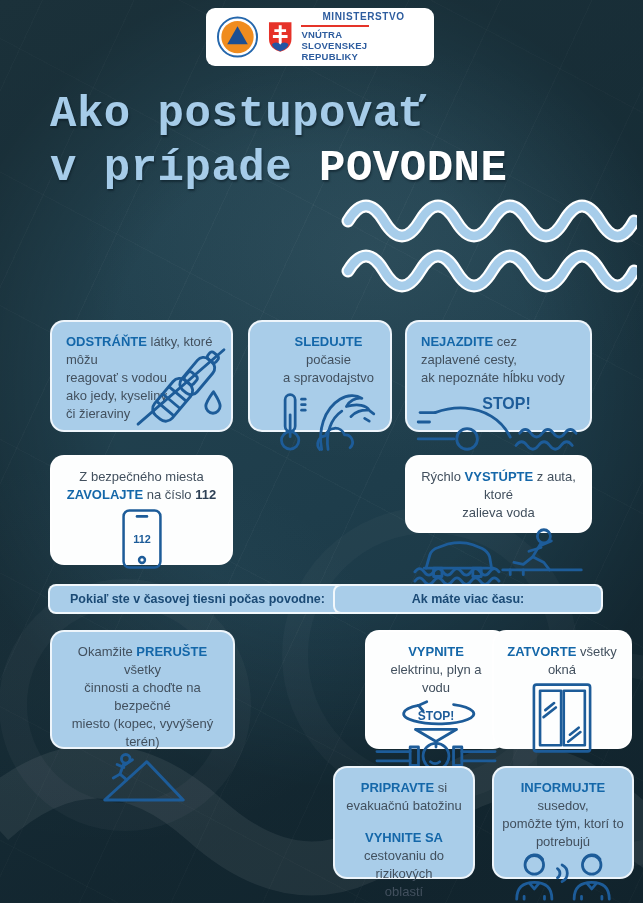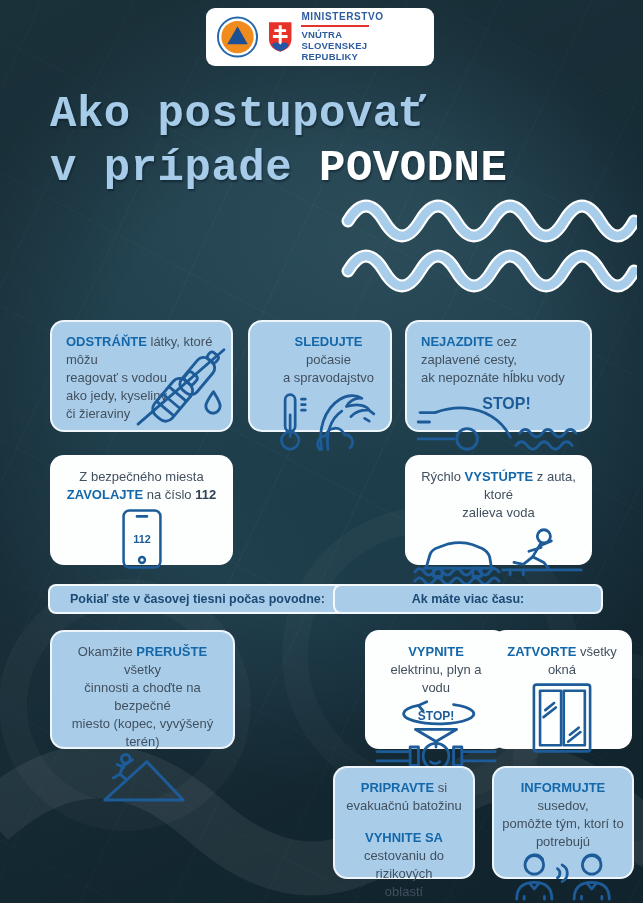--- a/index.html
+++ b/index.html
@@ -13,21 +13,21 @@
       repeating-linear-gradient(28deg, transparent 0 55px, rgba(255,255,255,0.022) 55px 56px, transparent 56px 118px),
       radial-gradient(ellipse 420px 300px at 58% 28%, rgba(140,180,195,0.10), transparent 70%),
       radial-gradient(ellipse 380px 280px at 18% 72%, rgba(120,160,180,0.07), transparent 70%),
       linear-gradient(155deg,#264653 0%, #1e3d4b 55%, #18323f 100%);
   }
   .bg-decor{position:absolute;left:0;top:0;pointer-events:none;}
   
   .header{position:absolute;left:206px;top:8px;width:228px;height:58px;background:#fff;border-radius:9px;
     display:flex;align-items:center;padding:0 10px;box-sizing:border-box;gap:9px;}
   .ministry{display:flex;flex-direction:column;line-height:1.15;}
-  .ministry .l1{font-size:10px;font-weight:bold;letter-spacing:.6px;color:#2d5c9e;}
+  .ministry .l1{font-size:10px;font-weight:bold;letter-spacing:.6px;color:#2d5c9e;margin-left:21px;}
   .ministry .rule{width:68px;height:2px;background:#e53429;margin:2px 0 3px 0;}
   .ministry .l2,.ministry .l3{font-size:9.5px;font-weight:bold;letter-spacing:.2px;color:#2d5c9e;}
   
   .title{position:absolute;left:50px;top:88px;font-size:44px;font-weight:bold;letter-spacing:.5px;
     color:#a6cce9;line-height:1.22;text-shadow:1px 2px 2px rgba(8,22,32,.5);white-space:nowrap;font-family:Liberation Mono, monospace;}
   .title .white{color:#ffffff;}
   
   .wave{position:absolute;left:341px;width:296px;height:44px;}
   
   .card{position:absolute;box-sizing:border-box;border-radius:14px;font-size:13px;color:#42505e;line-height:18px;}
@@ -164,21 +164,21 @@
       <span class="ln"><b class="hl">ZAVOLAJTE</b><span> na číslo </span><b class="hldark">112</b></span>
     </p>
     <svg class="icn icn-c" width="44" height="62" viewBox="0 0 52 74">
       <rect x="4" y="3" width="44" height="68" rx="7"></rect>
       <line x1="20" y1="10" x2="32" y2="10"></line>
       <text x="26" y="42" text-anchor="middle" font-size="13" font-weight="bold">112</text>
       <circle cx="26" cy="62" r="3.5"></circle>
     </svg>
   </div>
 
-  <div class="card white" style="left:405px;top:455px;width:187px;height:110px;">
+  <div class="card white" style="left:405px;top:455px;width:187px;height:78px;">
     <p class="txt center">
       <span class="ln"><span>Rýchlo </span><b class="hl">VYSTÚPTE</b><span> z auta, ktoré</span></span>
       <span class="ln">zalieva voda</span>
     </p>
     <svg class="icn icn-c" width="172" height="58" viewBox="0 0 184 62">
       <path d="M14,45 L18,31 Q20,25 27,23 L38,19 Q53,16 64,20 L74,24 Q80,27 82,33 L84,45"></path>
       <path d="M12,45 H86"></path>
       <rect x="22" y="45" width="9" height="9"></rect>
         <rect x="64" y="45" width="9" height="9"></rect>
       <path d="M2,49 q5,-7 10,0 t10,0 t10,0 t10,0 t10,0 t10,0 t10,0 t10,0 t10,0"></path>

